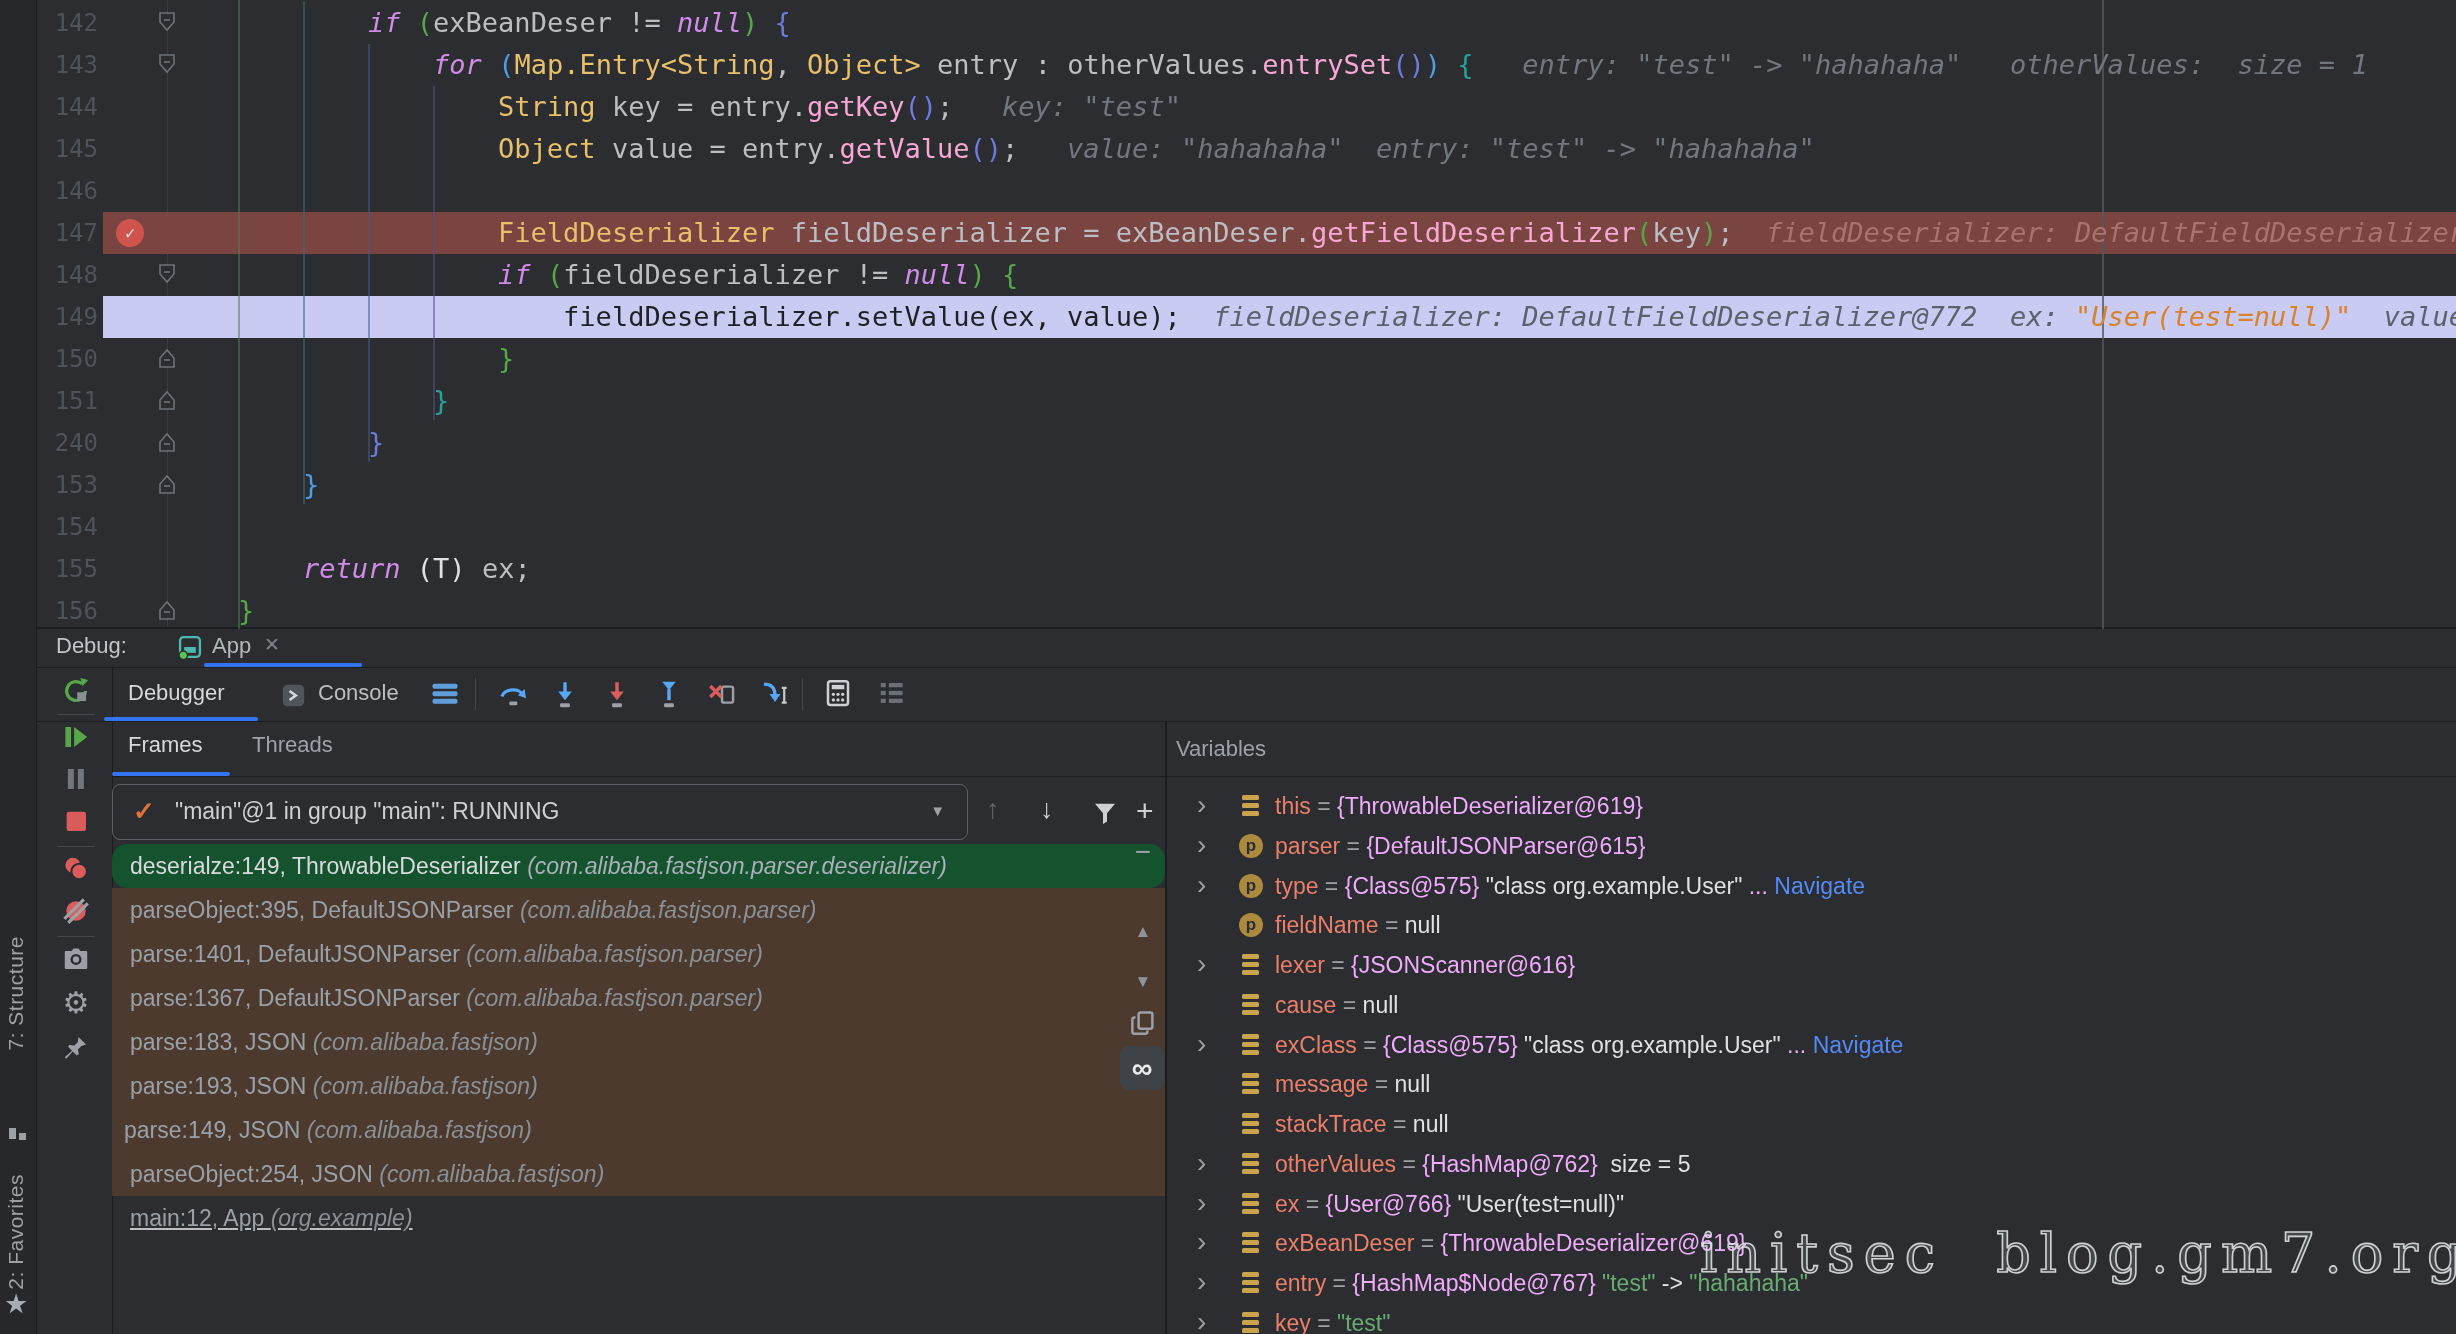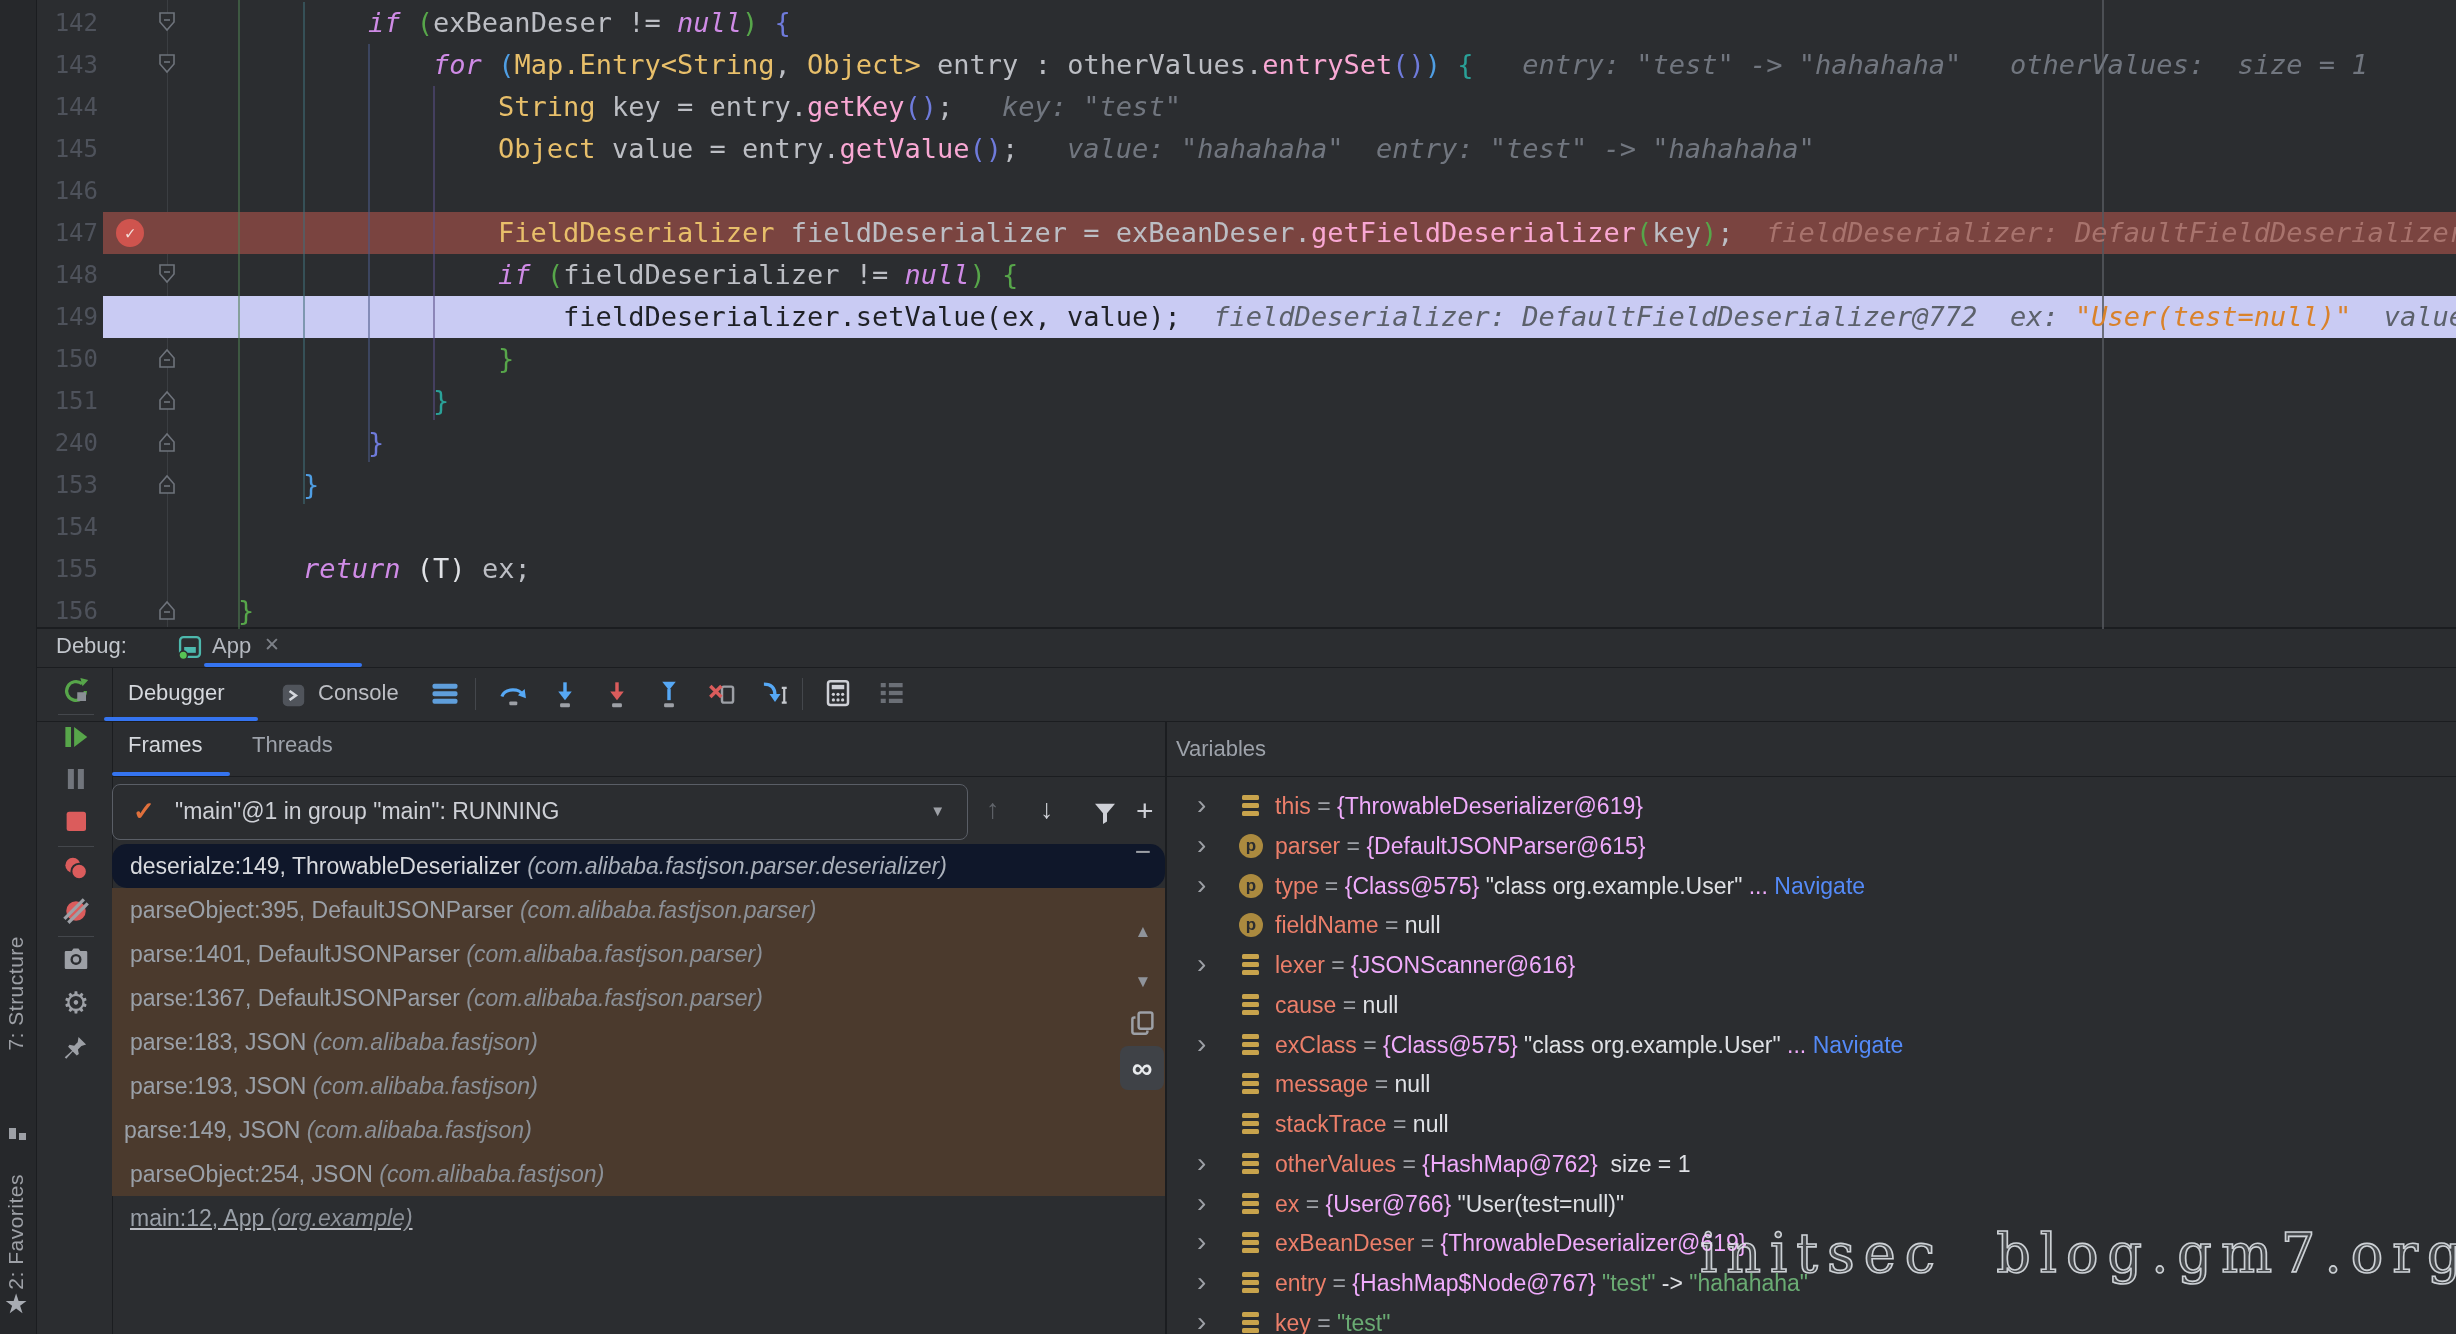--- a/index.html
+++ b/index.html
@@ -53,21 +53,21 @@
   #combo{position:absolute;left:112px;top:784px;width:854px;height:54px;background:#2b2d30;
     border:1px solid #5a5e66;border-radius:8px;}
   #combo-check{position:absolute;left:20px;top:11px;color:#e0703c;font-size:26px;font-weight:bold;}
   #combo-text{position:absolute;left:62px;top:13px;font-size:23px;color:#ced0d6;white-space:pre;}
   #combo-arrow{position:absolute;right:22px;top:17px;font-size:15px;color:#9da0a6;}
   .cicon{position:absolute;top:794px;font-size:27px;}
   
   #frames-list{position:absolute;left:112px;top:844px;width:1053px;bottom:0;overflow:hidden;}
   .frame-row{position:absolute;left:0;right:0;height:44px;line-height:44px;font-size:23px;white-space:nowrap;padding-left:18px;box-sizing:border-box;}
   .frame-row.lib{background:#4b3a2d;}
-  .frame-row.sel{background:#0f172a;border-radius:15px;}
+  .frame-row.sel{background:#14532d;border-radius:15px;}
   .fr-m{color:#9aa0a8;} .fr-p{color:#8b9097;font-style:italic;}
   .sel .fr-m{color:#d8dade;} .sel .fr-p{color:#aab0ba;}
   #frames-strip{position:absolute;z-index:4;}
   .strip-ic{position:absolute;left:1122px;width:42px;text-align:center;color:#9da0a6;}
   #strip-inf-tile{position:absolute;left:1120px;top:1046px;width:44px;height:44px;background:#3f4247;border-radius:8px;}
   
   #vars-title{position:absolute;left:1176px;top:736px;font-size:22px;color:#9da2aa;}
   #vars-list{position:absolute;left:1167px;top:777px;right:0;bottom:0;overflow:hidden;}
   .var-row{position:absolute;left:0;right:0;height:40px;line-height:40px;font-size:23px;white-space:pre;}
   .var-chev{position:absolute;left:30px;top:0;color:#9da0a6;font-size:28px;line-height:38px;}
@@ -434,21 +434,21 @@
   <div id="vars-list">
       <div class="var-row" style="top: 9px;"><span class="var-chev">›</span><span class="vic vicf"><i></i><i></i><i></i></span><span class="var-text"><span class="vname">this</span><span class="veq"> = </span><span class="vv-g">{ThrowableDeserializer@619}</span></span></div>
       <div class="var-row" style="top: 49px;"><span class="var-chev">›</span><span class="vic vicp">p</span><span class="var-text"><span class="vname">parser</span><span class="veq"> = </span><span class="vv-g">{DefaultJSONParser@615}</span></span></div>
       <div class="var-row" style="top: 89px;"><span class="var-chev">›</span><span class="vic vicp">p</span><span class="var-text"><span class="vname">type</span><span class="veq"> = </span><span class="vv-g">{Class@575} </span><span class="vv-w">"class org.example.User"</span><span class="vv-g"> ... </span><span class="vv-link">Navigate</span></span></div>
       <div class="var-row" style="top: 128px;"><span class="vic vicp">p</span><span class="var-text"><span class="vname">fieldName</span><span class="veq"> = </span><span class="vv-w">null</span></span></div>
       <div class="var-row" style="top: 168px;"><span class="var-chev">›</span><span class="vic vicf"><i></i><i></i><i></i></span><span class="var-text"><span class="vname">lexer</span><span class="veq"> = </span><span class="vv-g">{JSONScanner@616}</span></span></div>
       <div class="var-row" style="top: 208px; padding-left: 38px;"><span class="vic vicf"><i></i><i></i><i></i></span><span class="var-text"><span class="vname">cause</span><span class="veq"> = </span><span class="vv-w">null</span></span></div>
       <div class="var-row" style="top: 248px;"><span class="var-chev">›</span><span class="vic vicf"><i></i><i></i><i></i></span><span class="var-text"><span class="vname">exClass</span><span class="veq"> = </span><span class="vv-g">{Class@575} </span><span class="vv-w">"class org.example.User"</span><span class="vv-g"> ... </span><span class="vv-link">Navigate</span></span></div>
       <div class="var-row" style="top: 287px;"><span class="vic vicf"><i></i><i></i><i></i></span><span class="var-text"><span class="vname">message</span><span class="veq"> = </span><span class="vv-w">null</span></span></div>
       <div class="var-row" style="top: 327px;"><span class="vic vicf"><i></i><i></i><i></i></span><span class="var-text"><span class="vname">stackTrace</span><span class="veq"> = </span><span class="vv-w">null</span></span></div>
-      <div class="var-row" style="top: 367px;"><span class="var-chev">›</span><span class="vic vicf"><i></i><i></i><i></i></span><span class="var-text"><span class="vname">otherValues</span><span class="veq"> = </span><span class="vv-g">{HashMap@762}</span><span class="vv-w">  size = 1</span></span></div>
+      <div class="var-row" style="top: 367px;"><span class="var-chev">›</span><span class="vic vicf"><i></i><i></i><i></i></span><span class="var-text"><span class="vname">otherValues</span><span class="veq"> = </span><span class="vv-g">{HashMap@762}</span><span class="vv-w">  size = 5</span></span></div>
       <div class="var-row" style="top: 407px;"><span class="var-chev">›</span><span class="vic vicf"><i></i><i></i><i></i></span><span class="var-text"><span class="vname">ex</span><span class="veq"> = </span><span class="vv-g">{User@766} </span><span class="vv-w">"User(test=null)"</span></span></div>
       <div class="var-row" style="top: 446px;"><span class="var-chev">›</span><span class="vic vicf"><i></i><i></i><i></i></span><span class="var-text"><span class="vname">exBeanDeser</span><span class="veq"> = </span><span class="vv-g">{ThrowableDeserializer@619}</span></span></div>
       <div class="var-row" style="top: 486px;"><span class="var-chev">›</span><span class="vic vicf"><i></i><i></i><i></i></span><span class="var-text"><span class="vname">entry</span><span class="veq"> = </span><span class="vv-g">{HashMap$Node@767} </span><span class="vv-s">"test"</span><span class="vv-w"> -&gt; </span><span class="vv-s">"hahahaha"</span></span></div>
       <div class="var-row" style="top: 526px;"><span class="var-chev">›</span><span class="vic vicf"><i></i><i></i><i></i></span><span class="var-text"><span class="vname">key</span><span class="veq"> = </span><span class="vv-s">"test"</span></span></div>
     </div>
 
   <div id="stripe">
     <span class="vlabel" style="top:936px">7: Structure</span>
     <span id="structure-icon">
         <i></i>

